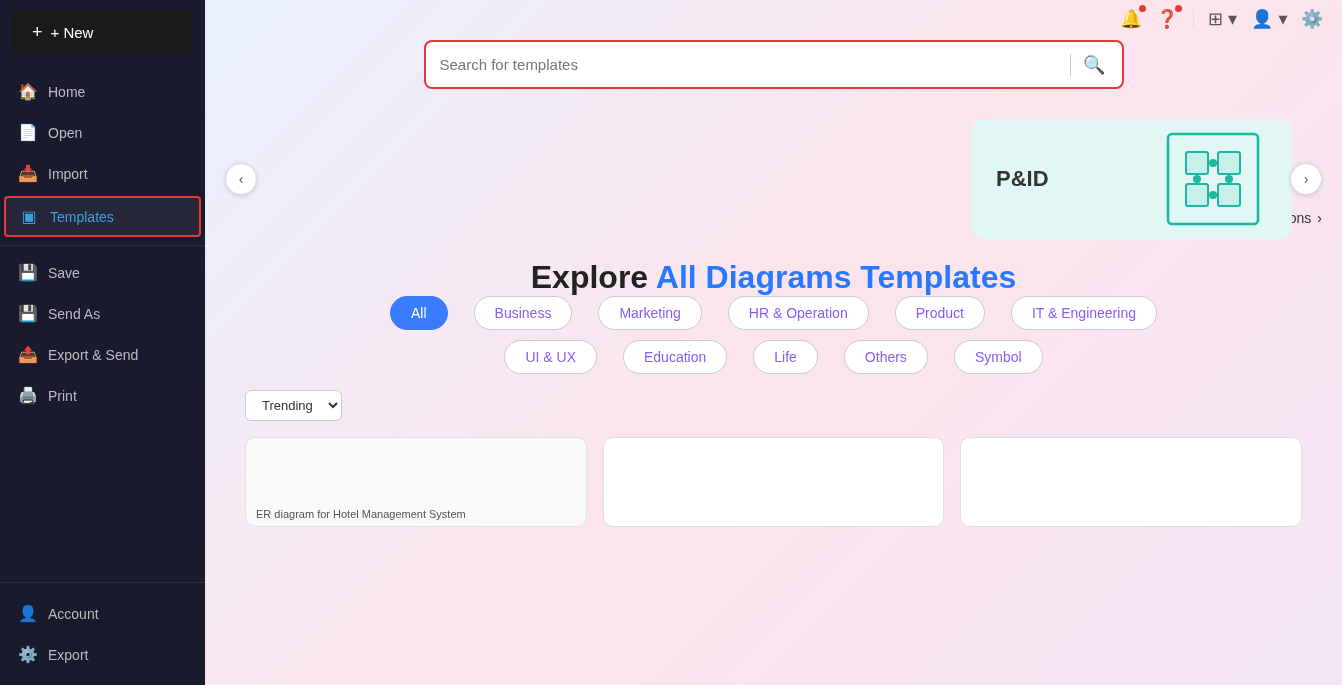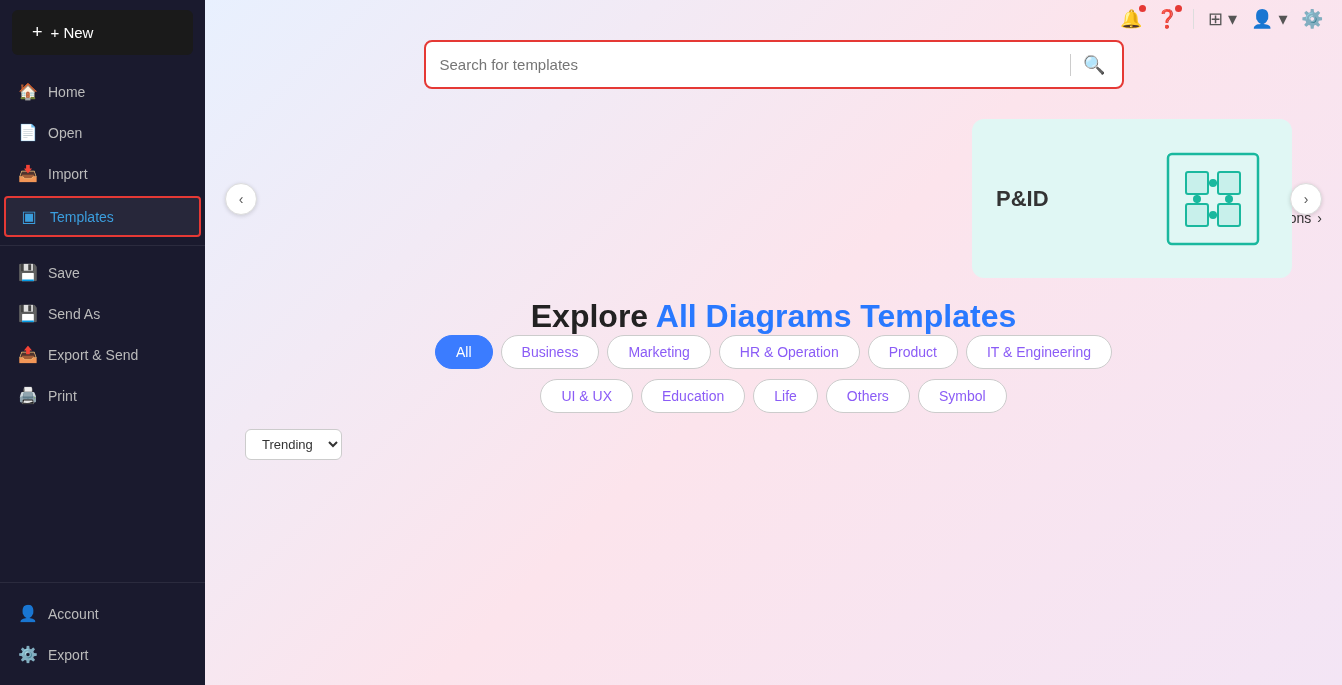--- a/index.html
+++ b/index.html
@@ -168,21 +168,21 @@
     .carousel-nav.right {
       left: auto;
       right: 20px;
     }
 
     
     .pid-card {
       background: #e0f7f4;
       border-radius: 12px;
       width: 320px;
-      height: 159px;
+      height: 120px;
       display: flex;
       align-items: center;
       justify-content: space-between;
       padding: 20px 24px;
       margin-right: 10px;
     }
     .pid-label {
       font-size: 22px;
       font-weight: 700;
       color: #333;
@@ -208,21 +208,21 @@
     }
     .explore-title .highlight {
       color: #2979ff;
     }
 
     
     .filter-tags {
       display: flex;
       flex-wrap: wrap;
       justify-content: center;
-      gap: 8px;
+      gap: 26px;
       margin-bottom: 10px;
       align-items: center;
     }
     .tag {
       padding: 8px 20px;
       border-radius: 50px;
       border: 1.5px solid #ccc;
       background: #fff;
       font-size: 14px;
       color: #8b5cf6;
@@ -459,14 +459,25 @@
   </div>
 
   <div class="sort-row">
     <select class="sort-dropdown">
       <option>Trending</option>
       <option>Newest</option>
       <option>Popular</option>
     </select>
   </div>
 
+  <div class="cards-row">
+    <div class="template-card" style="background:#f9f9f9;">
+      <span class="card-label">ER diagram for Hotel Management System</span>
+    </div>
+    <div class="template-card" style="background:#fff;">
+      <span class="card-label"></span>
+    </div>
+    <div class="template-card" style="background:#fff;">
+      <span class="card-label"></span>
+    </div>
+  </div>
 
 </main>
 
 </body></html>

